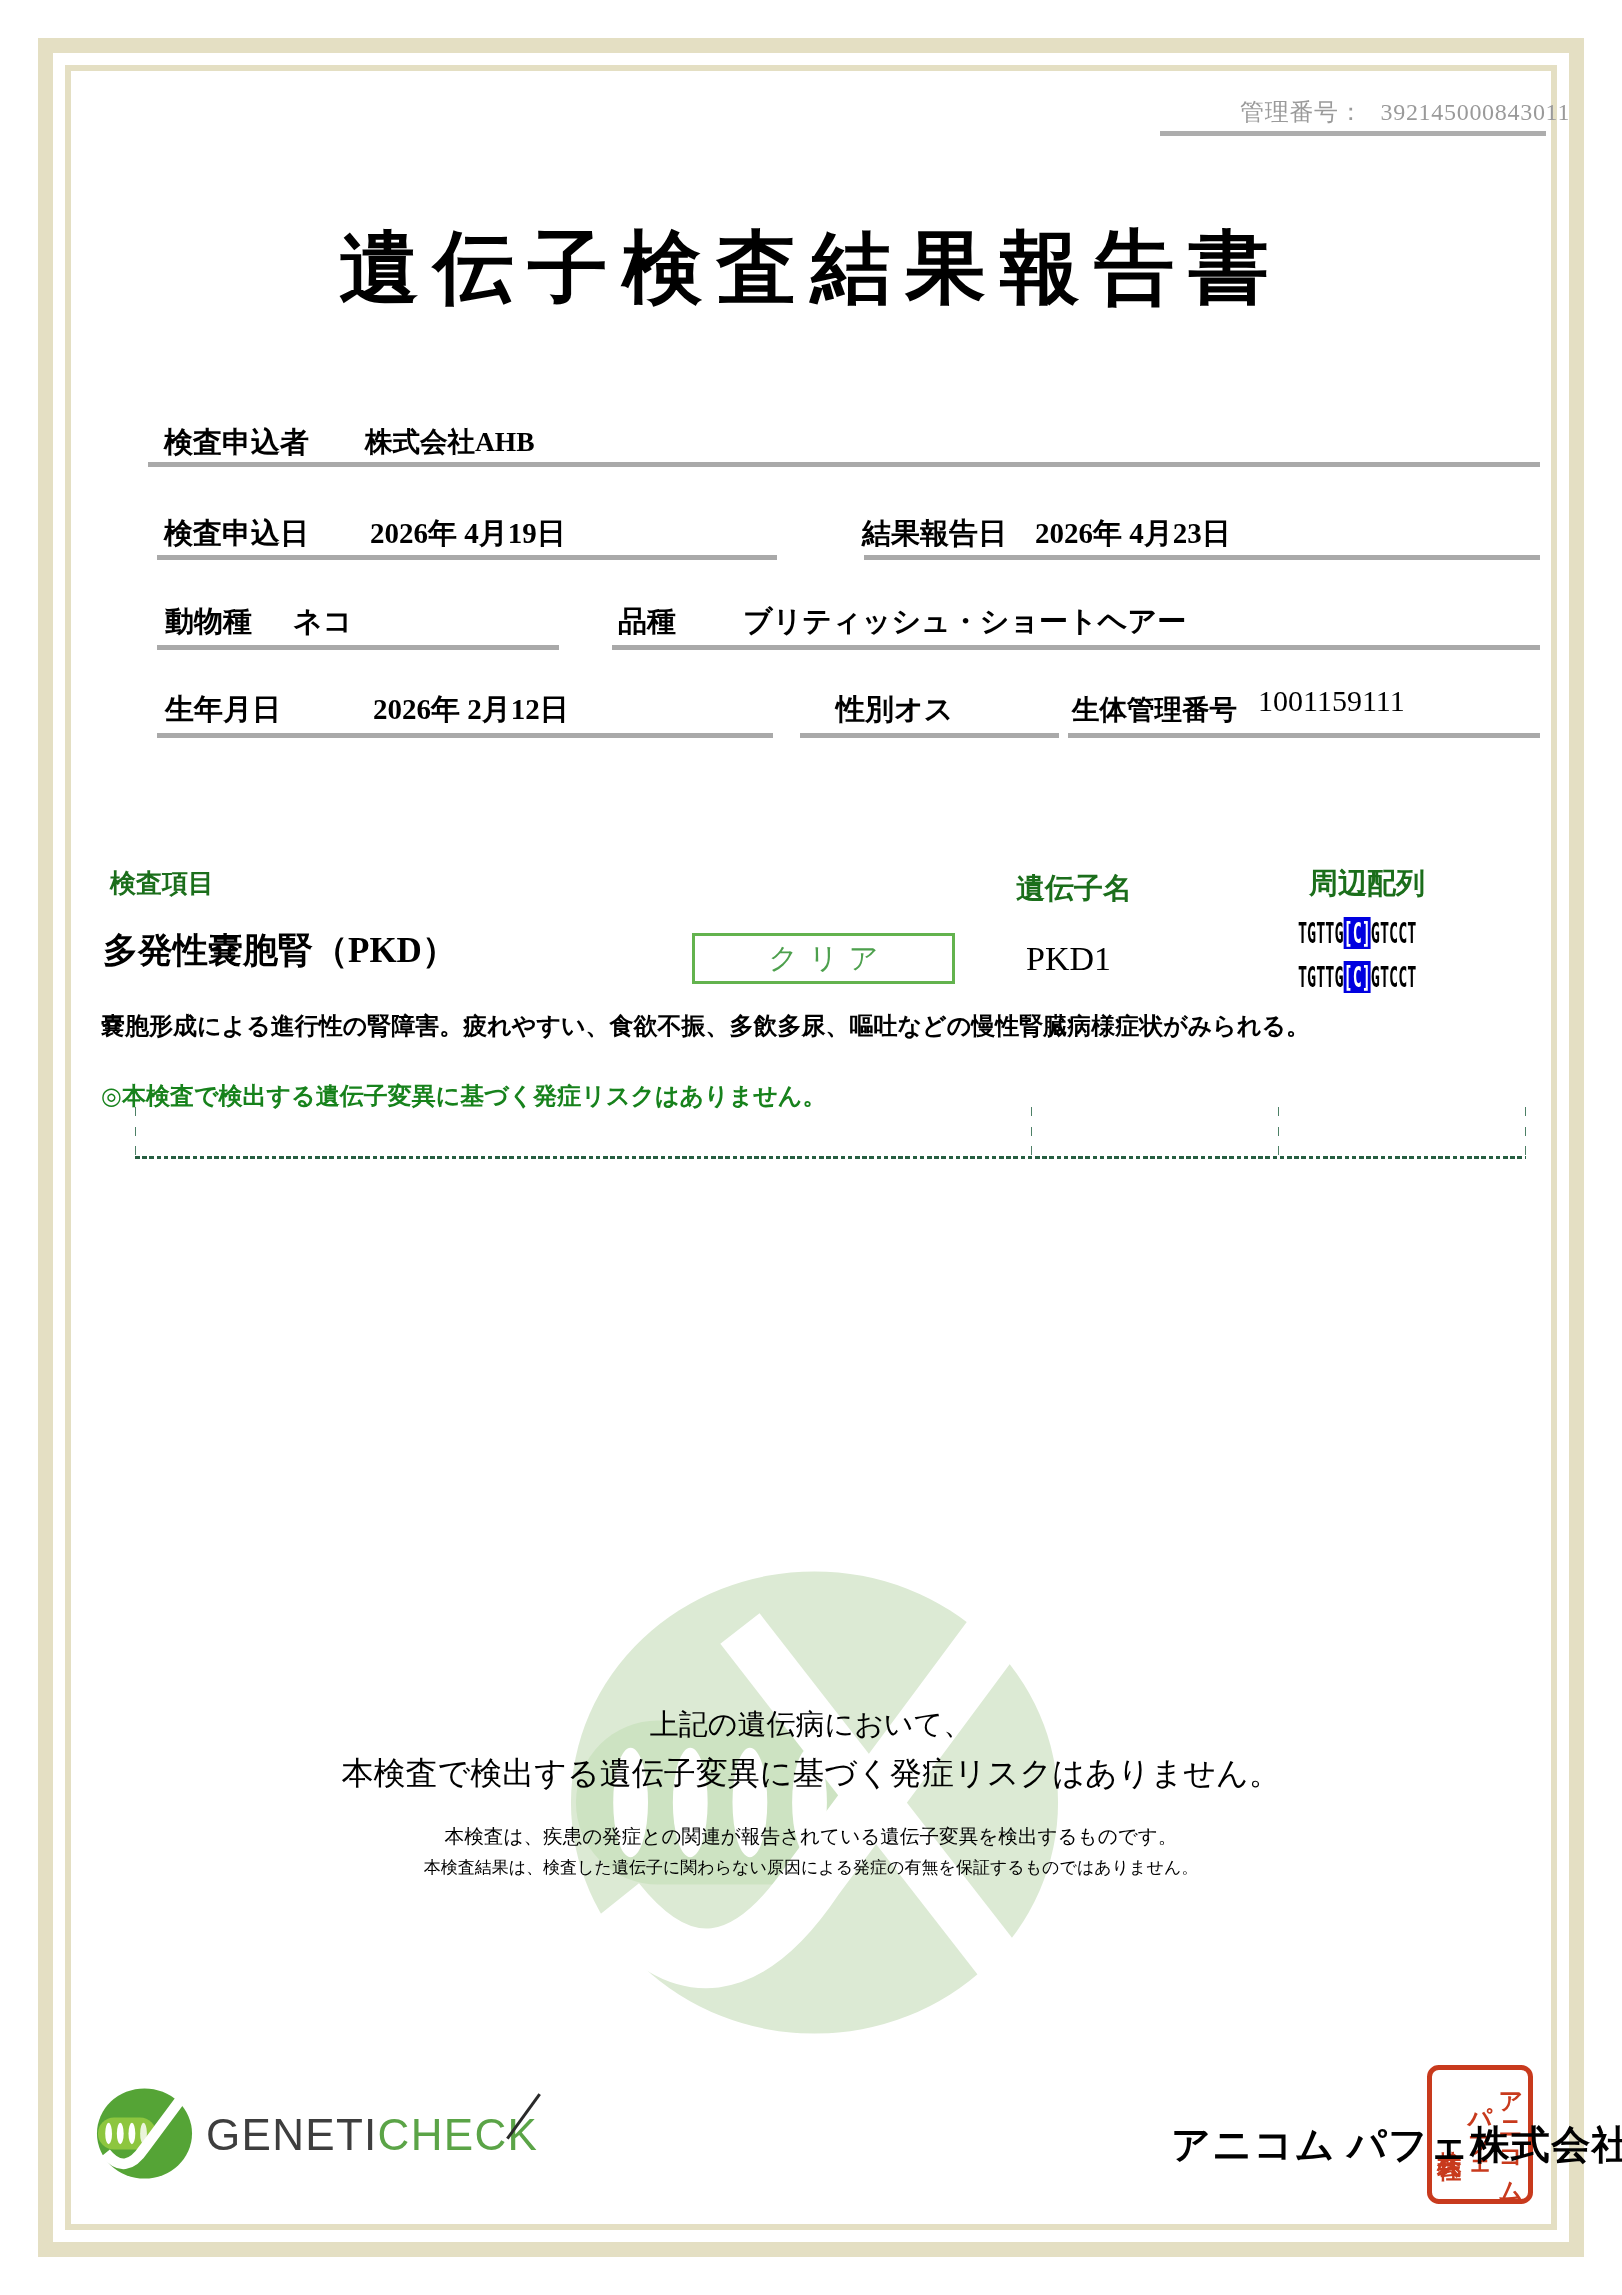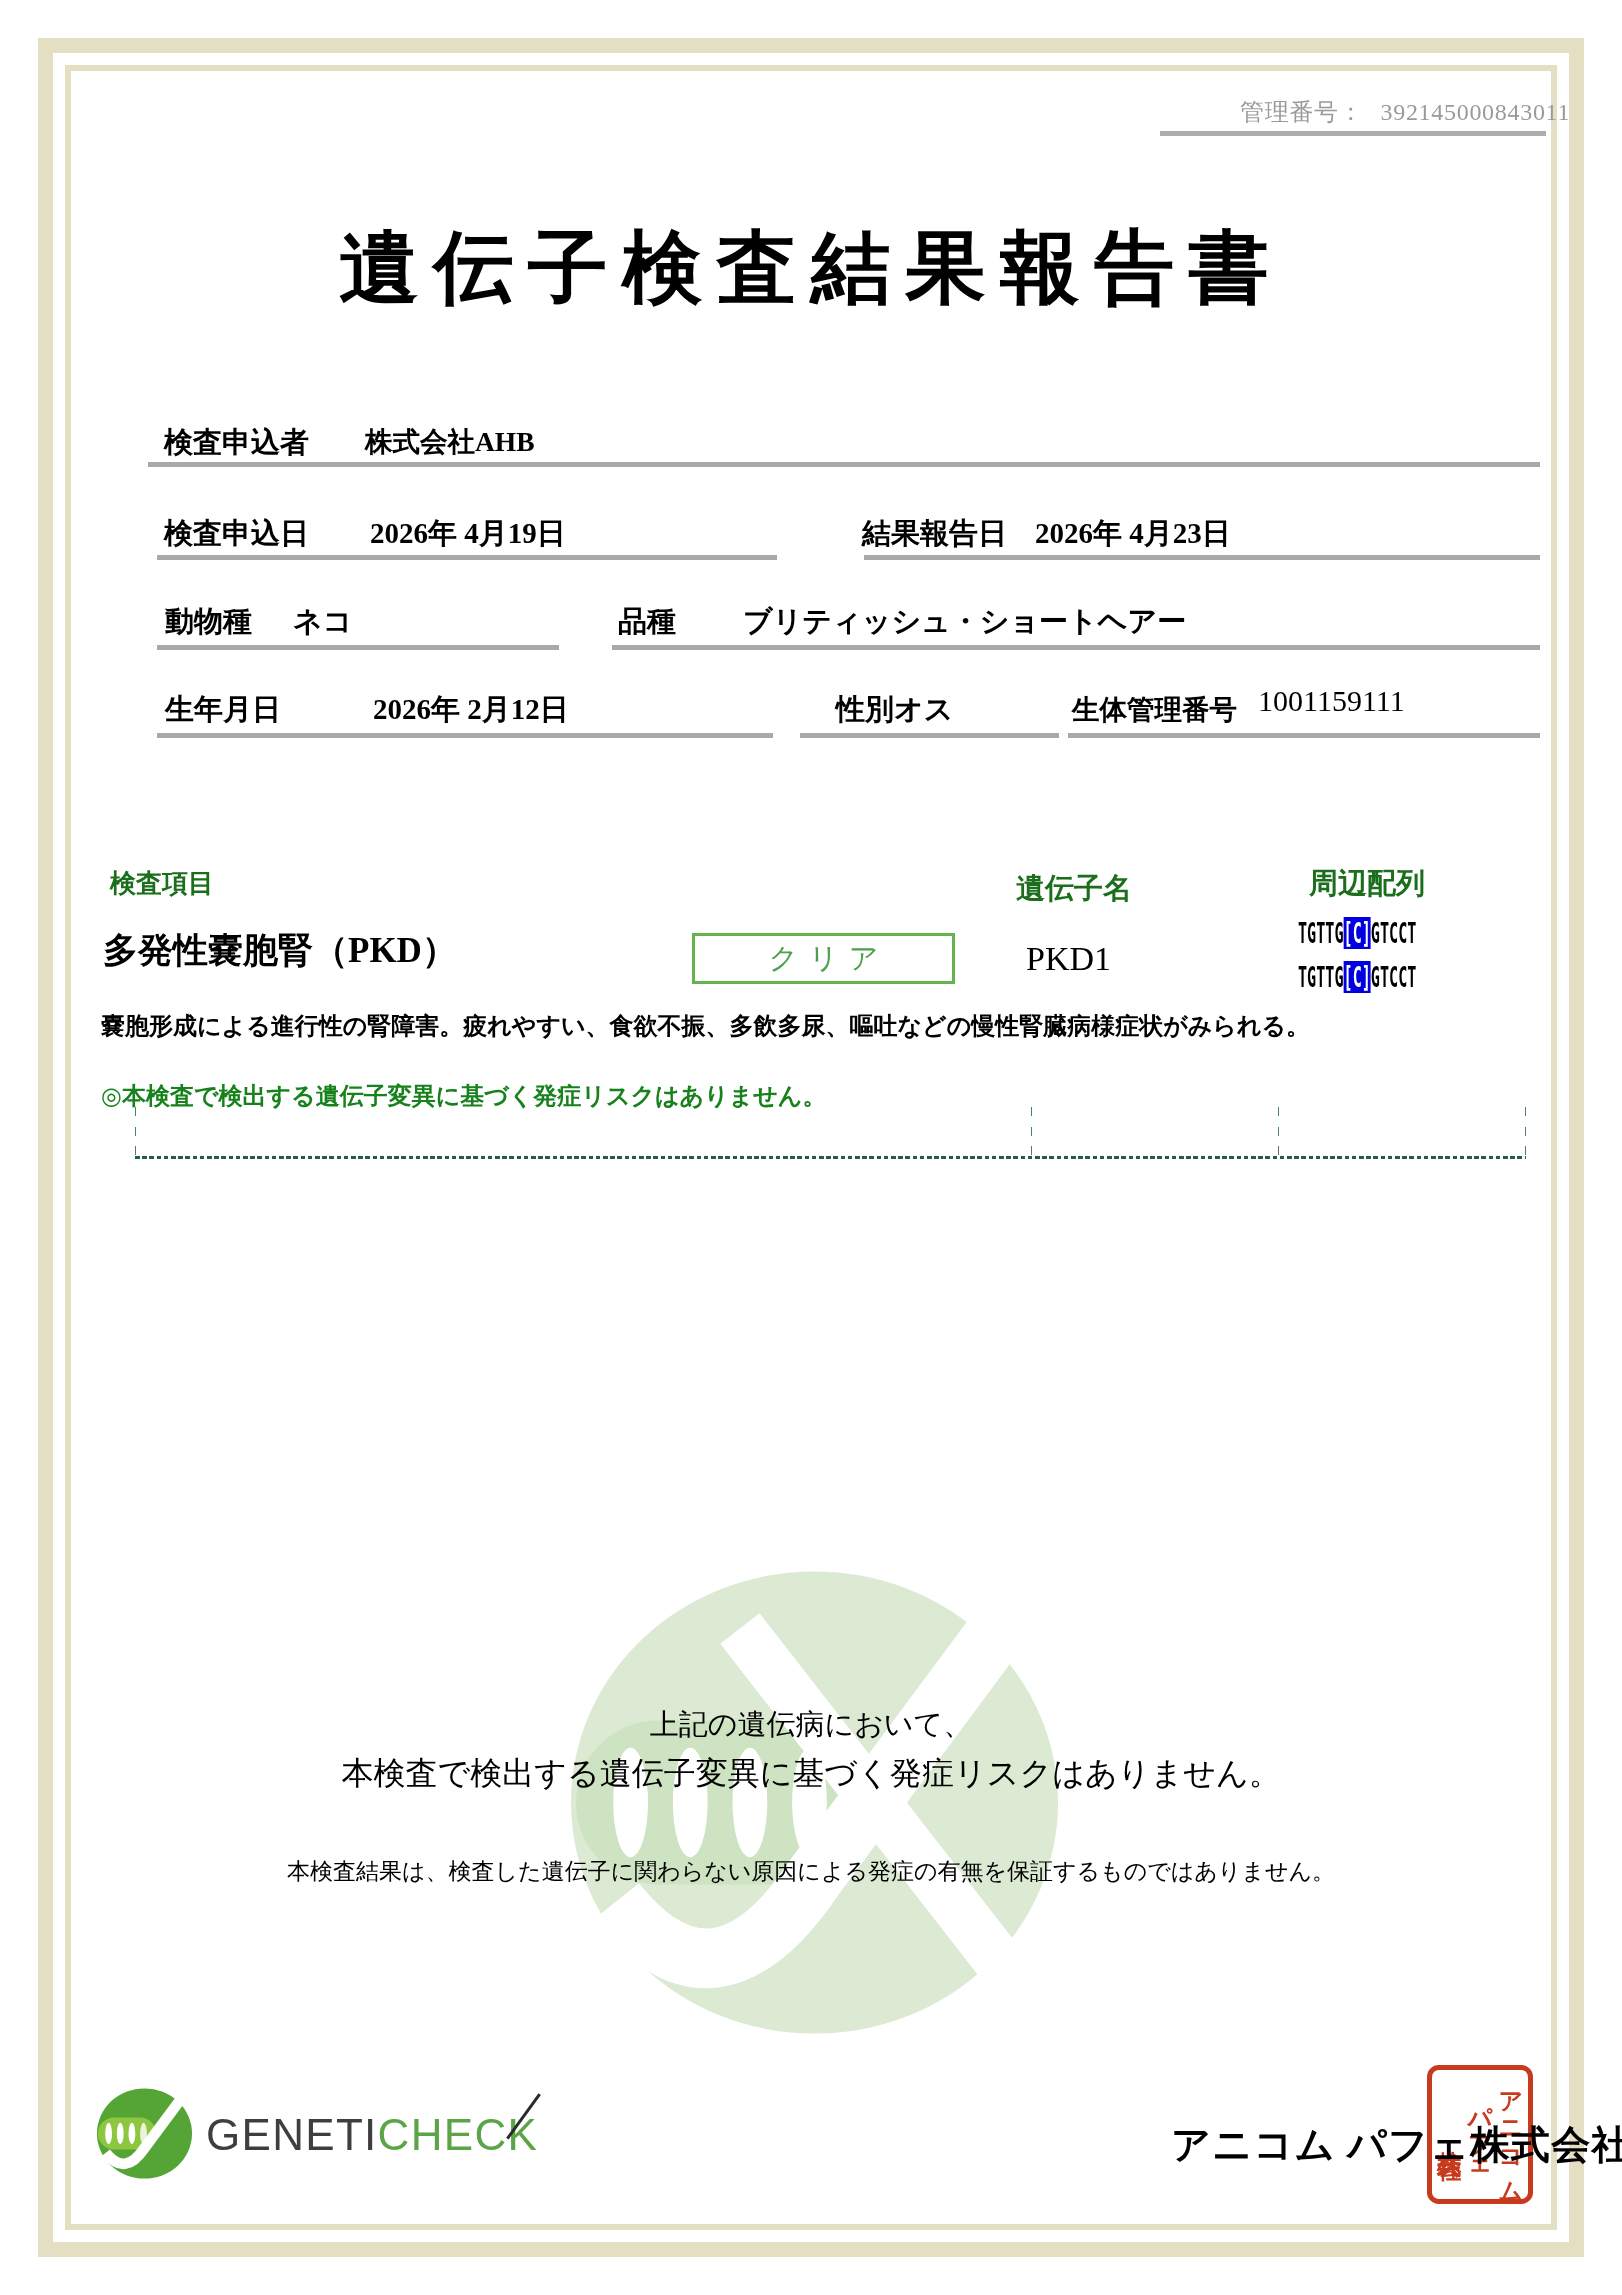--- a/index.html
+++ b/index.html
@@ -69,21 +69,21 @@
     background:repeating-linear-gradient(90deg,#265e41 0 4.6px,transparent 4.6px 7.2px);}
 
   
   #watermark{position:absolute;left:566px;top:1554px;width:497px;height:497px;z-index:0;}
 
   
   .center{position:absolute;left:0;right:0;text-align:center;white-space:nowrap;z-index:2;}
   #s1{top:1705px;font-size:29px;}
   #s2{top:1752px;font-size:32px;}
   #n1{top:1823px;font-size:19.6px;}
-  #n2{top:1856px;font-size:23px;}
+  #n2{top:1856px;font-size:17px;}
 
   
   #logo-mark{position:absolute;left:96px;top:2087px;width:97px;height:93px;}
   #logo-text{position:absolute;left:206px;top:2110px;font-size:44px;letter-spacing:1.3px;
     color:#3e3e3e;white-space:nowrap;z-index:2;}
   #logo-text .chk{color:#5ba447;}
   #logo-check{position:absolute;left:522px;top:2089px;width:3.3px;height:55px;background:#2a2a2a;
     transform:rotate(36deg);z-index:3;}
   #company{position:absolute;left:1171px;top:2118px;font-size:39px;font-weight:700;
     letter-spacing:1.3px;z-index:6;white-space:nowrap;}
@@ -166,20 +166,21 @@
     <ellipse cx="26" cy="95" rx="7" ry="22" fill="#ffffff"></ellipse>
     <ellipse cx="50" cy="95" rx="7" ry="22" fill="#ffffff"></ellipse>
     <ellipse cx="74" cy="95" rx="7" ry="22" fill="#ffffff"></ellipse>
     <ellipse cx="98" cy="95" rx="7" ry="22" fill="#ffffff"></ellipse>
     <path d="M 20 135 Q 60 185 100 125 L 178 20" stroke="#ffffff" stroke-width="24" fill="none"></path>
     <path d="M 70 25 L 175 160" stroke="#ffffff" stroke-width="20" fill="none"></path>
   </svg>
 
   <div class="center sans" id="s1">上記の遺伝病において、</div>
   <div class="center sans" id="s2">本検査で検出する遺伝子変異に基づく発症リスクはありません。</div>
+  <div class="center sans" id="n1">本検査は、疾患の発症との関連が報告されている遺伝子変異を検出するものです。</div>
   <div class="center sans" id="n2">本検査結果は、検査した遺伝子に関わらない原因による発症の有無を保証するものではありません。</div>
 
   <svg id="logo-mark" viewBox="0 0 200 190" aria-hidden="true">
     <ellipse cx="100" cy="95" rx="98" ry="93" fill="#55a436"></ellipse>
     <rect x="4" y="62" width="120" height="66" rx="33" fill="#8dc63f"></rect>
     <ellipse cx="26" cy="95" rx="7" ry="22" fill="#ffffff"></ellipse>
     <ellipse cx="50" cy="95" rx="7" ry="22" fill="#ffffff"></ellipse>
     <ellipse cx="74" cy="95" rx="7" ry="22" fill="#ffffff"></ellipse>
     <ellipse cx="98" cy="95" rx="7" ry="22" fill="#eaf4db"></ellipse>
     <path d="M 20 135 Q 60 185 100 125 L 178 20" stroke="#ffffff" stroke-width="22" fill="none"></path>

